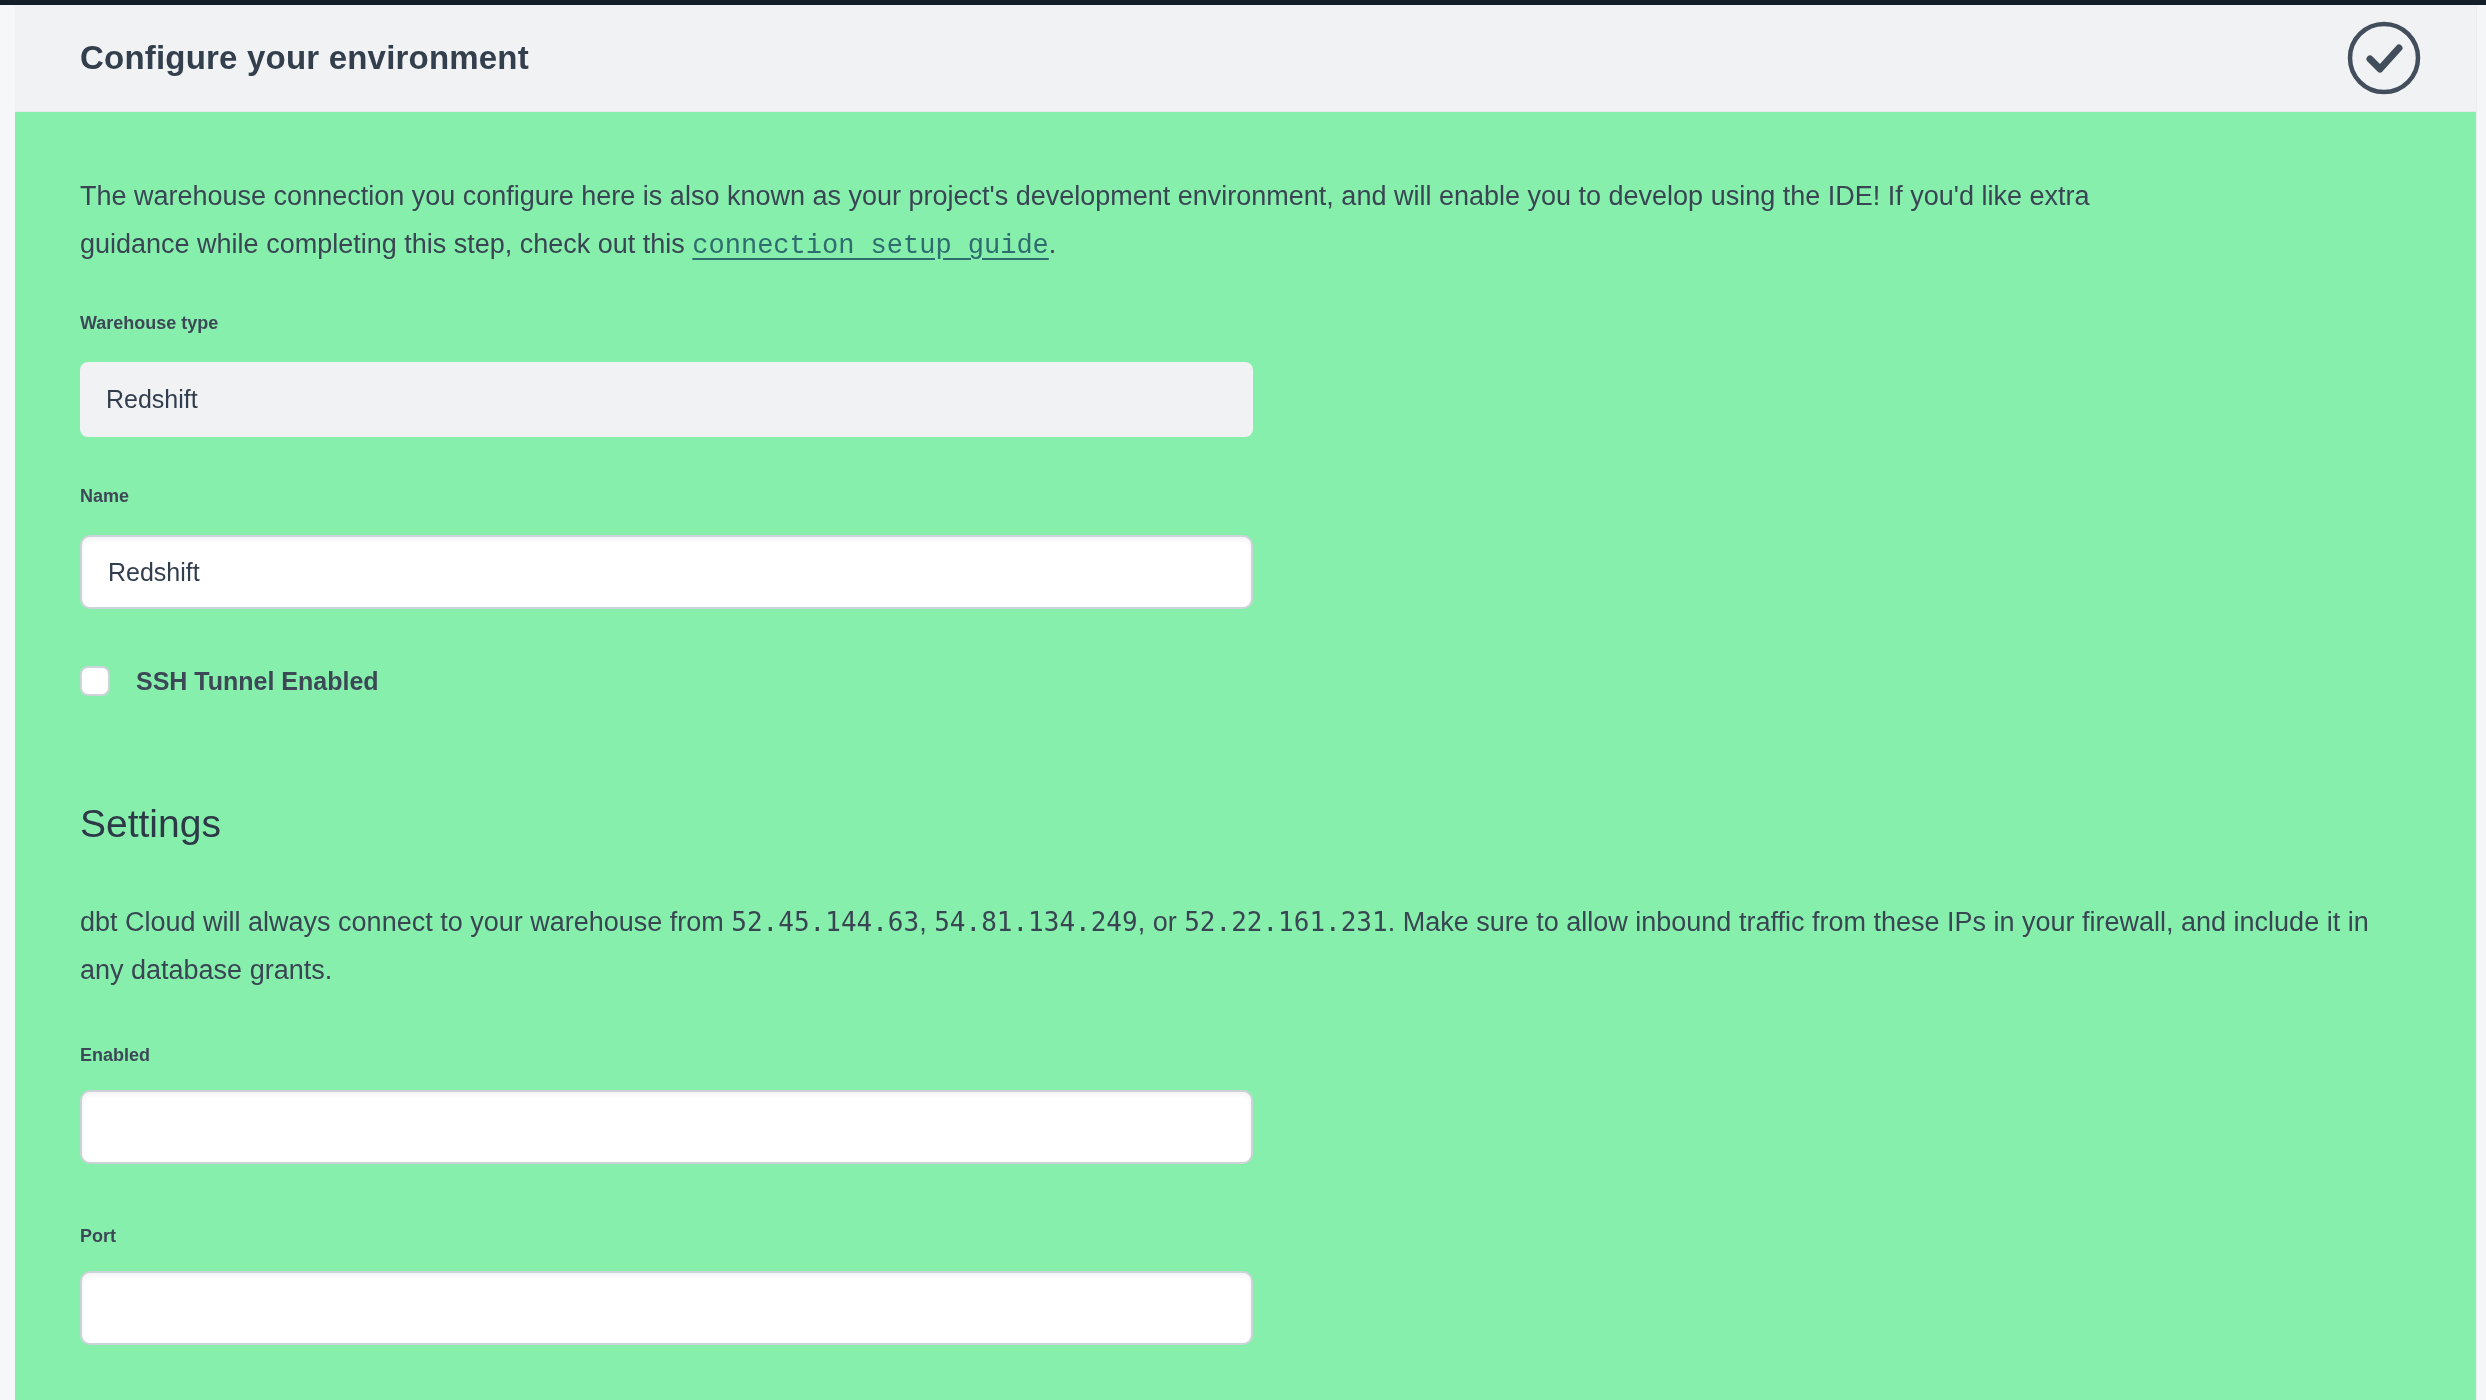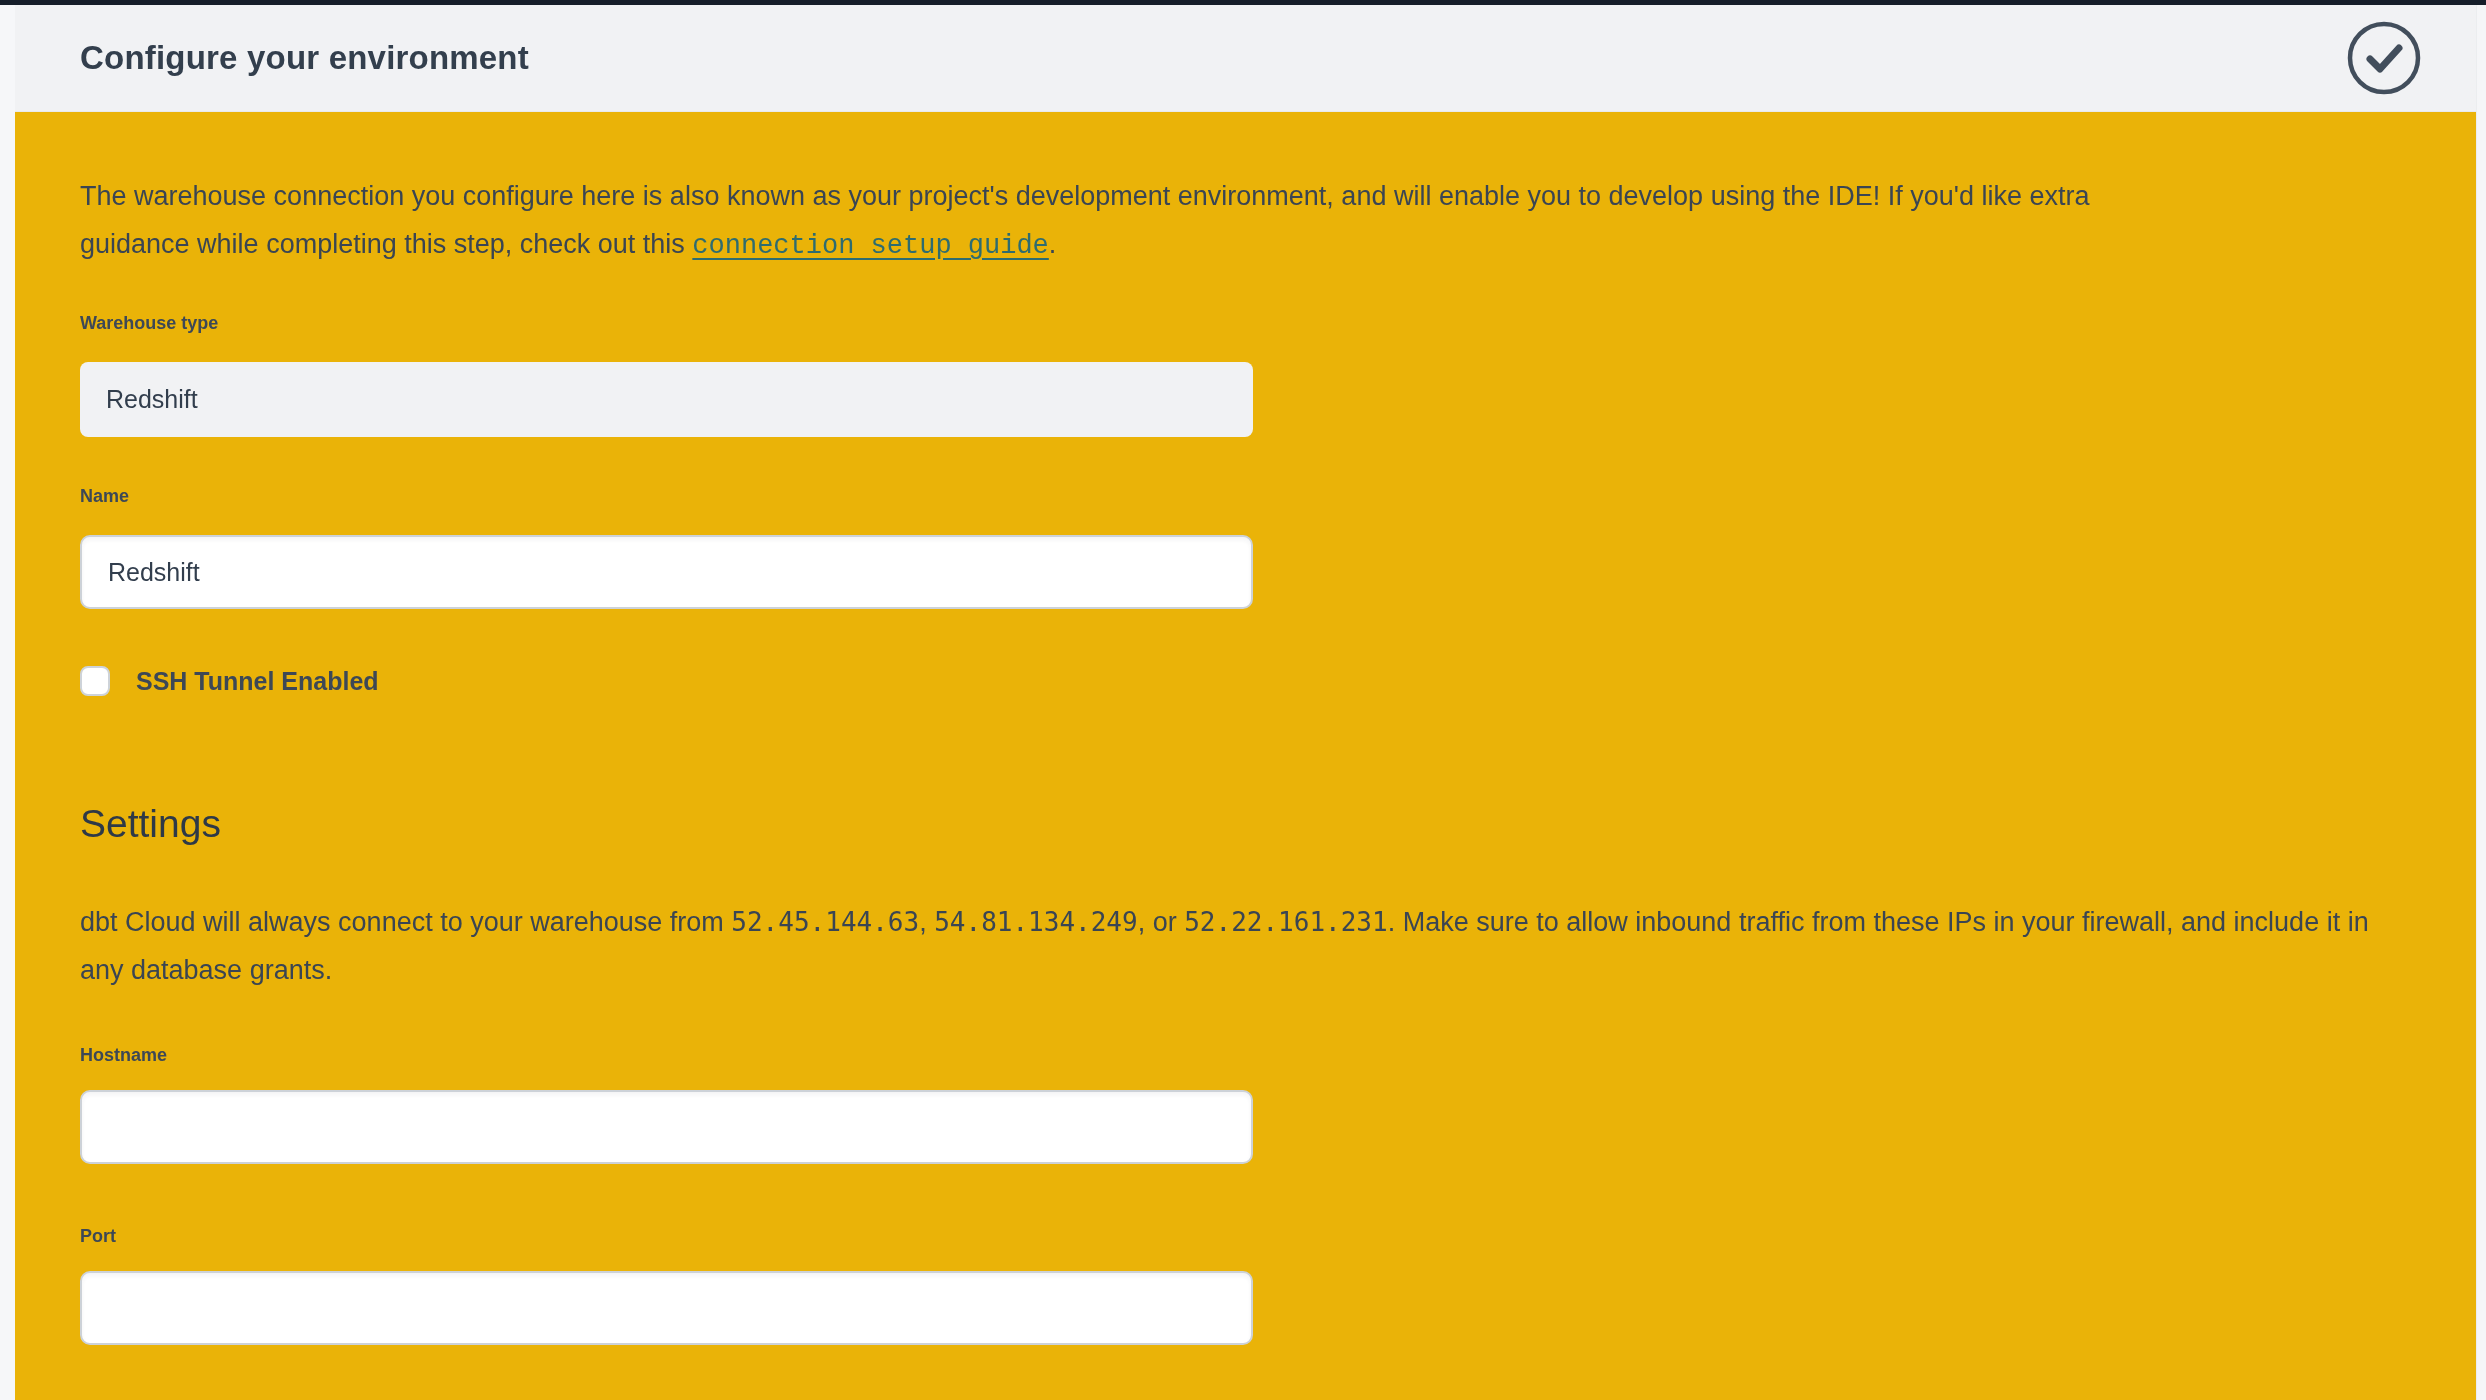--- a/index.html
+++ b/index.html
@@ -23,21 +23,21 @@
   .scroll-gutter {
     position: absolute;
     top: 5px; right: 0; bottom: 0;
     width: 9px;
     background: #f5f6f8;
     border-left: 1px solid #ebedef;
   }
   .card {
     position: absolute;
     top: 5px; left: 15px; right: 10px; bottom: 0;
-    background: #eab308;
+    background: #86efac;
   }
   .card-header {
     height: 107px;
     background: #f1f2f4;
     border-bottom: 1px solid #e9eaec;
     display: flex;
     align-items: center;
     padding: 0 54px 0 65px;
     box-sizing: border-box;
   }
@@ -181,20 +181,20 @@
 
     <div class="checkbox-row">
       <div class="checkbox"></div>
       <div class="checkbox-label">SSH Tunnel Enabled</div>
     </div>
 
     <h2 class="settings-heading">Settings</h2>
 
     <p class="settings-desc"><span>dbt Cloud will always connect to your warehouse from </span><span class="mono-ip">52.45.144.63</span><span>, </span><span class="mono-ip">54.81.134.249</span><span>, or </span><span class="mono-ip">52.22.161.231</span><span>. Make sure to allow inbound traffic from these IPs in your firewall, and include it in</span><br><span>any database grants.</span></p>
 
-    <div class="field-label gap-hostname">Hostname</div>
+    <div class="field-label gap-hostname">Enabled</div>
     <input class="text-input gap-sm" type="text" value="" style="">
 
     <div class="field-label gap-port">Port</div>
     <input class="text-input gap-sm" type="text" value="" style="">
 
   </div>
 </div>
 
 </body></html>

